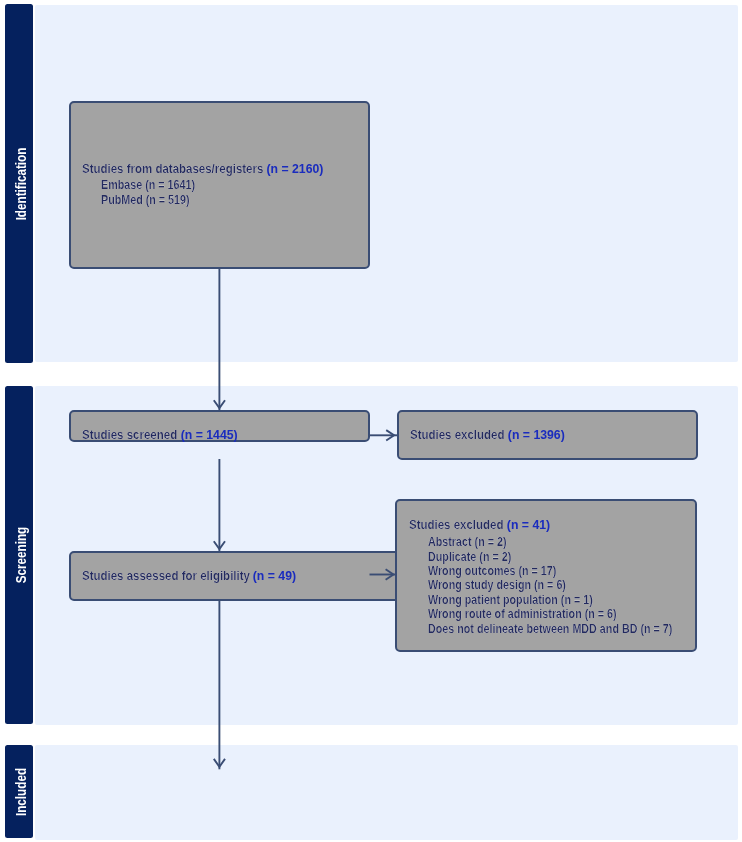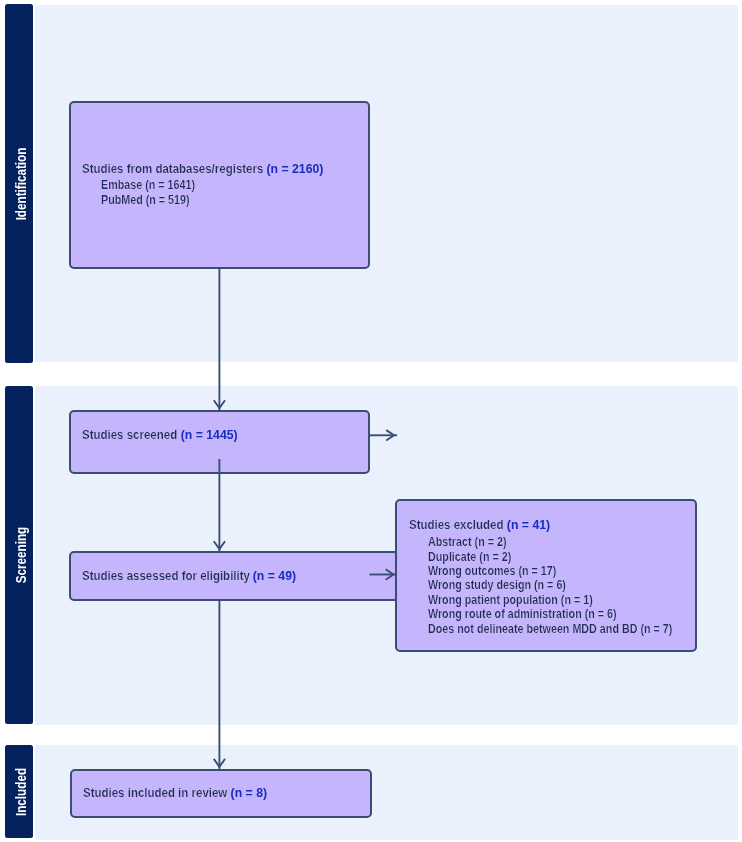--- a/index.html
+++ b/index.html
@@ -8,21 +8,21 @@
        font-family:"Liberation Sans", sans-serif;
        -webkit-font-smoothing:antialiased;}
   .stage{position:absolute;left:0;top:0;width:742px;height:842px;
       filter:blur(0px);}
   .band{position:absolute;background:#eaf1fd;border-radius:2px;}
   .rail{position:absolute;background:#05215e;border-radius:2.5px;}
   .rail-label{position:absolute;left:calc(50% + 2.4px);top:50%;
       transform:translate(-50%,-50%) rotate(-90deg) scaleX(0.835);
       color:#ffffff;font-weight:bold;font-size:14px;
       white-space:nowrap;line-height:1;}
-  .bx{position:absolute;background:#c4b5fd;border:2px solid #3a4d74;
+  .bx{position:absolute;background:#a3a3a3;border:2px solid #3a4d74;
       border-radius:5px;box-sizing:border-box;}
   .txt{position:absolute;color:#22295e;font-weight:bold;white-space:nowrap;
        transform-origin:0 0;transform:scaleX(0.858);
        -webkit-text-stroke:0.13px #ffffff;}
   .t1{font-size:13.4px;line-height:13.4px;}
   .t2{font-size:12.1px;line-height:12.1px;transform:scaleX(0.888);}
   .blue{color:#1a2cbe;font-weight:bold;-webkit-text-stroke:0px;
         display:inline-block;transform-origin:0 50%;transform:scaleX(1.068);}
   svg.arrows{position:absolute;left:0;top:0;width:742px;height:842px;overflow:visible;}
 </style>
@@ -42,26 +42,31 @@
     </div>
     <div class="txt t2" style="left:29.9px;top:75.8px;">Embase (n = 1641)</div>
     <div class="txt t2" style="left:29.9px;top:90.3px;">PubMed (n = 519)</div>
   </div>
 
   <div class="band" style="left:35px;top:386px;width:703px;height:338.5px;"></div>
   <div class="rail" style="left:5px;top:385.7px;width:28px;height:338.2px;">
     <span class="rail-label">Screening</span>
   </div>
 
-  <div class="bx" style="left:68.7px;top:410px;width:301.7px;height:64px;">
+  <div class="bx" style="left:68.7px;top:410px;width:301.7px;height:32px;">
     <div class="txt t1" style="left:11.6px;top:16px;">
       <span>Studies screened </span><span class="blue">(n = 1445)</span>
     </div>
   </div>
 
+  <div class="bx" style="left:396.5px;top:410px;width:301px;height:49.5px;">
+    <div class="txt t1" style="left:11.4px;top:16.1px;">
+      <span>Studies excluded </span><span class="blue">(n = 1396)</span>
+    </div>
+  </div>
 
   <div class="bx" style="left:68.7px;top:551px;width:332px;height:49.5px;">
     <div class="txt t1" style="left:11.6px;top:16.1px;">
       <span>Studies assessed for eligibility </span><span class="blue">(n = 49)</span>
     </div>
   </div>
 
   <div class="bx" style="left:394.6px;top:499px;width:302.1px;height:152.5px;text-align:center;">
     <div class="txt t1" style="left:12px;top:16.7px;">
       <span>Studies excluded </span><span class="blue">(n = 41)</span>
@@ -73,25 +78,20 @@
     <div class="txt t2" style="left:31.7px;top:92.7px;">Wrong patient population (n = 1)</div>
     <div class="txt t2" style="left:31.7px;top:107.1px;">Wrong route of administration (n = 6)</div>
     <div class="txt t2" style="left:31.7px;top:121.5px;">Does not delineate between MDD and BD (n = 7)</div>
   </div>
 
   <div class="band" style="left:35px;top:745px;width:703px;height:95px;"></div>
   <div class="rail" style="left:5px;top:745px;width:28px;height:93px;">
     <span class="rail-label">Included</span>
   </div>
 
-  <div class="bx" style="left:69.7px;top:768.7px;width:302.2px;height:49.2px;">
-    <div class="txt t1" style="left:11.6px;top:15.7px;">
-      <span>Studies included in review </span><span class="blue">(n = 8)</span>
-    </div>
-  </div>
 
   <svg class="arrows" viewBox="0 0 742 842" width="742" height="842">
     <g fill="none" stroke="#3a4d74" stroke-width="1.9" stroke-linecap="butt" stroke-linejoin="miter">
       <path d="M219.4 268.5 L219.4 410.6"></path>
       <path d="M213.8 400.2 L219.4 408.1 L225.0 400.2"></path>
       <path d="M219.4 459 L219.4 551.6"></path>
       <path d="M213.8 541.2 L219.4 549.1 L225.0 541.2"></path>
       <path d="M219.4 600 L219.4 769.3"></path>
       <path d="M213.8 758.9 L219.4 766.8 L225.0 758.9"></path>
       <path d="M369.5 435.3 L397 435.3"></path>

